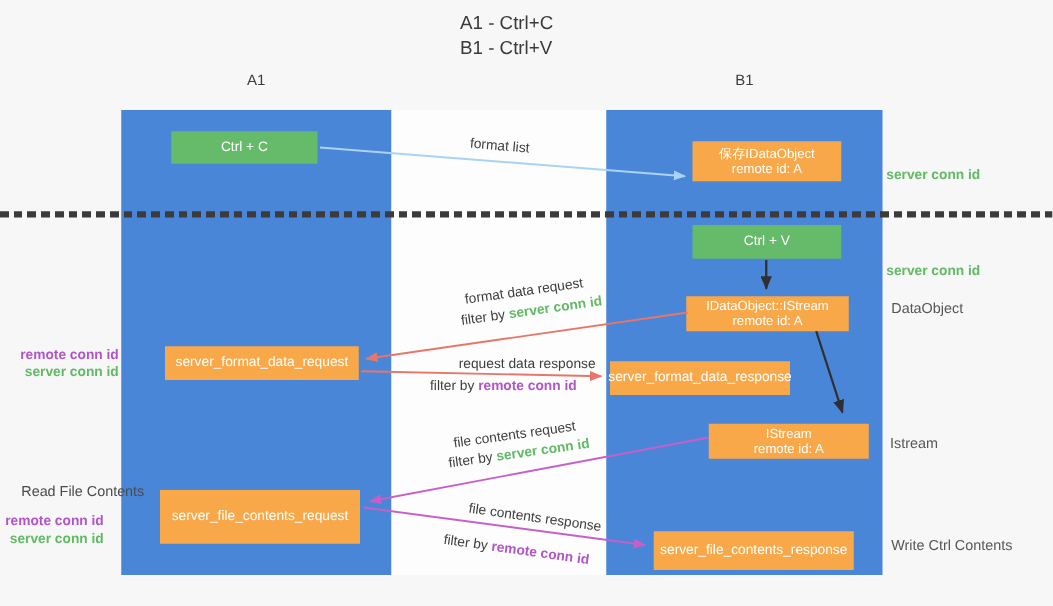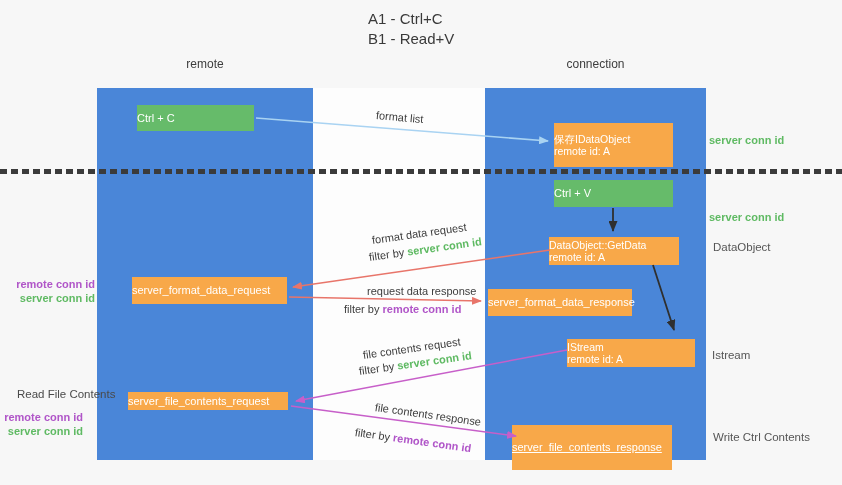--- a/index.html
+++ b/index.html
@@ -19,33 +19,33 @@
   .col-header.right{left:485px;width:221px;}
   
   .lane{left:313px;top:88px;width:172px;height:372px;background:#fdfdfd;z-index:1;}
   .column{top:88px;height:372px;background:#4a86d8;z-index:2;}
   .column.left{left:97px;width:216px;}
   .column.right{left:485px;width:221px;}
   
   .divider{left:0;top:169px;width:842px;height:5px;z-index:4;
     background:repeating-linear-gradient(90deg,#3b3b3b 0 7px,transparent 7px 11px);}
   
-  .node{z-index:3;display:flex;flex-direction:column;align-items:flex-start;justify-content:center;
+  .node{z-index:3;display:flex;flex-direction:column;align-items:center;justify-content:center;
     color:#fff;font-size:11px;line-height:13px;text-align:center;white-space:nowrap;}
   .node.green{background:#66bb6a;}
   .node.orange{background:#f8a849;}
   .n-ctrlc{left:137px;top:105px;width:117px;height:26px;}
-  .n-saveobj{left:554px;top:123px;width:119px;height:44px;font-size:10.5px;line-height:12px;}
+  .n-saveobj{left:554px;top:113px;width:119px;height:32px;font-size:10.5px;line-height:12px;}
   .n-ctrlv{left:554px;top:180px;width:119px;height:27px;}
   .n-getdata{left:549px;top:237px;width:130px;height:28px;font-size:10.5px;line-height:12px;}
   .n-istream{left:567px;top:339px;width:128px;height:28px;font-size:10.5px;line-height:12px;}
   .n-fmtreq{left:132px;top:277px;width:155px;height:27px;}
   .n-fmtresp{left:488px;top:289px;width:144px;height:27px;}
-  .n-filereq{left:128px;top:392px;width:160px;height:18px;}
-  .n-fileresp{left:512px;top:425px;width:160px;height:45px;text-decoration:underline;}
+  .n-filereq{left:128px;top:392px;width:160px;height:43px;}
+  .n-fileresp{left:523px;top:425px;width:160px;height:31px;}
   
   svg.arrows{left:0;top:0;z-index:5;}
   
   .lbl{font-size:11px;color:#3d3d3d;white-space:nowrap;z-index:6;transform-origin:left center;}
   .lbl .green{color:#5fba63;font-weight:bold;}
   .lbl .purple{color:#b055c8;font-weight:bold;}
   .l-fmtlist{left:376px;top:109px;transform:rotate(5deg);}
   .l-fdr{left:372px;top:234px;transform:rotate(-8deg);}
   .l-filter1{left:369px;top:251px;transform:rotate(-8deg);}
   .l-fdresp{left:367px;top:285px;}
@@ -68,48 +68,48 @@
   .id-stack .remote{color:#b055c8;}
   .id-stack .server{color:#5fba63;}
   .stack1{left:0;top:277px;width:95px;}
   .stack2{left:0;top:410px;width:83px;}
 </style>
 </head>
 <body>
 
 <div class="abs title">
   <div>A1 - Ctrl+C</div>
-  <div>B1 - Read+V</div>
+  <div>B1 - Ctrl+V</div>
 </div>
 
 <div class="abs col-header left">
-  <div>remote</div>
+  <div>A1</div>
 </div>
 <div class="abs col-header right">
-  <div>connection</div>
+  <div>B1</div>
 </div>
 
 <div class="abs lane"></div>
 <div class="abs column left"></div>
 <div class="abs column right"></div>
 
 <div class="abs divider"></div>
 
 <div class="abs node green n-ctrlc">
   <span>Ctrl + C</span>
 </div>
 <div class="abs node orange n-saveobj">
   <span>保存IDataObject</span>
   <span>remote id: A</span>
 </div>
 <div class="abs node green n-ctrlv">
   <span>Ctrl + V</span>
 </div>
 <div class="abs node orange n-getdata">
-  <span>DataObject::GetData</span>
+  <span>IDataObject::IStream</span>
   <span>remote id: A</span>
 </div>
 <div class="abs node orange n-istream">
   <span>IStream</span>
   <span>remote id: A</span>
 </div>
 <div class="abs node orange n-fmtreq">
   <span>server_format_data_request</span>
 </div>
 <div class="abs node orange n-fmtresp">

